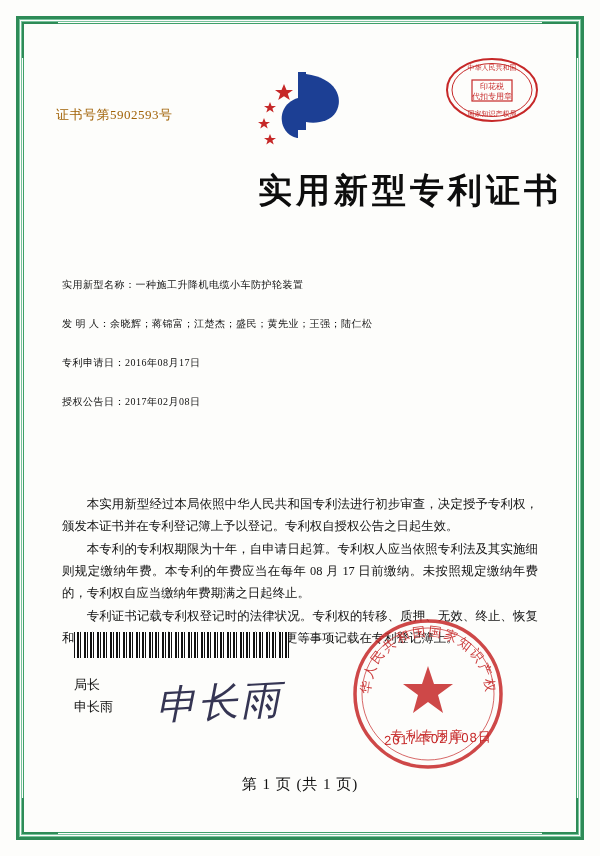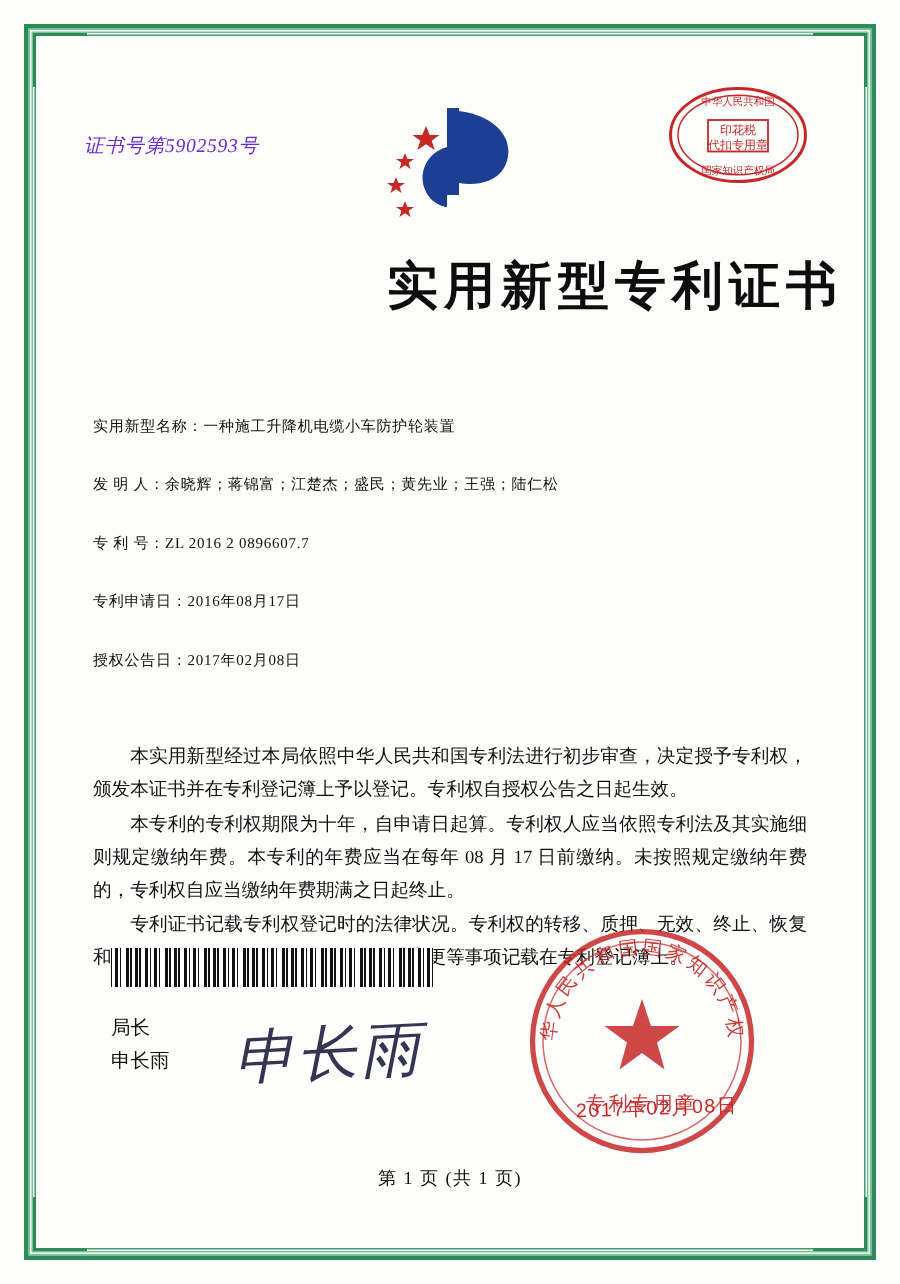--- a/index.html
+++ b/index.html
@@ -45,25 +45,24 @@
   .corner.bl{left:22px;bottom:22px;border-right:none;border-top:none;}
   .corner.br{right:22px;bottom:22px;border-left:none;border-top:none;}
 
   
   .content{
     position:absolute;
     left:38px;top:38px;right:38px;bottom:38px;
   }
   .cert-no{
     position:absolute;
-    left:18px;top:50px;
+    left:18px;top:68px;
     font-size:13px;
-    color:#6d28d9;
+    color:#a16207;
     letter-spacing:.5px;
-    font-style:italic;
   }
   
   .logo{
     position:absolute;
     left:50%;top:30px;
     transform:translateX(-50%);
     width:120px;height:90px;
   }
   .title{
     position:absolute;
@@ -126,21 +125,21 @@
     font-family:"Liberation Serif", serif;
     font-style:italic;
     letter-spacing:2px;
     transform:rotate(-3deg);
     opacity:.88;
   }
   .footer{
     position:absolute;
     left:0;right:0;bottom:24px;
     text-align:center;
-    font-size:12px;
+    font-size:15px;
     color:#111;
     letter-spacing:1px;
   }
 
   
   .seal-top{
     position:absolute;
     right:22px;top:18px;
     width:96px;height:68px;
   }
@@ -205,23 +204,20 @@
     <div class="title">实用新型专利证书</div>
 
     <div class="fields">
       <div class="field">
         <span class="label">实用新型名称：</span><span class="value">一种施工升降机电缆小车防护轮装置</span>
       </div>
       <div class="field">
         <span class="label">发 明 人：</span><span class="value">余晓辉；蒋锦富；江楚杰；盛民；黄先业；王强；陆仁松</span>
       </div>
       <div class="field">
-        <span class="label">专 利 号：</span><span class="value">ZL 2016 2 0896607.7</span>
-      </div>
-      <div class="field">
         <span class="label">专利申请日：</span><span class="value">2016年08月17日</span>
       </div>
       <div class="field">
         <span class="label">授权公告日：</span><span class="value">2017年02月08日</span>
       </div>
     </div>
 
     <div class="paragraphs">
       <p>本实用新型经过本局依照中华人民共和国专利法进行初步审查，决定授予专利权，颁发本证书并在专利登记簿上予以登记。专利权自授权公告之日起生效。</p>
       <p>本专利的专利权期限为十年，自申请日起算。专利权人应当依照专利法及其实施细则规定缴纳年费。本专利的年费应当在每年 08 月 17 日前缴纳。未按照规定缴纳年费的，专利权自应当缴纳年费期满之日起终止。</p>

